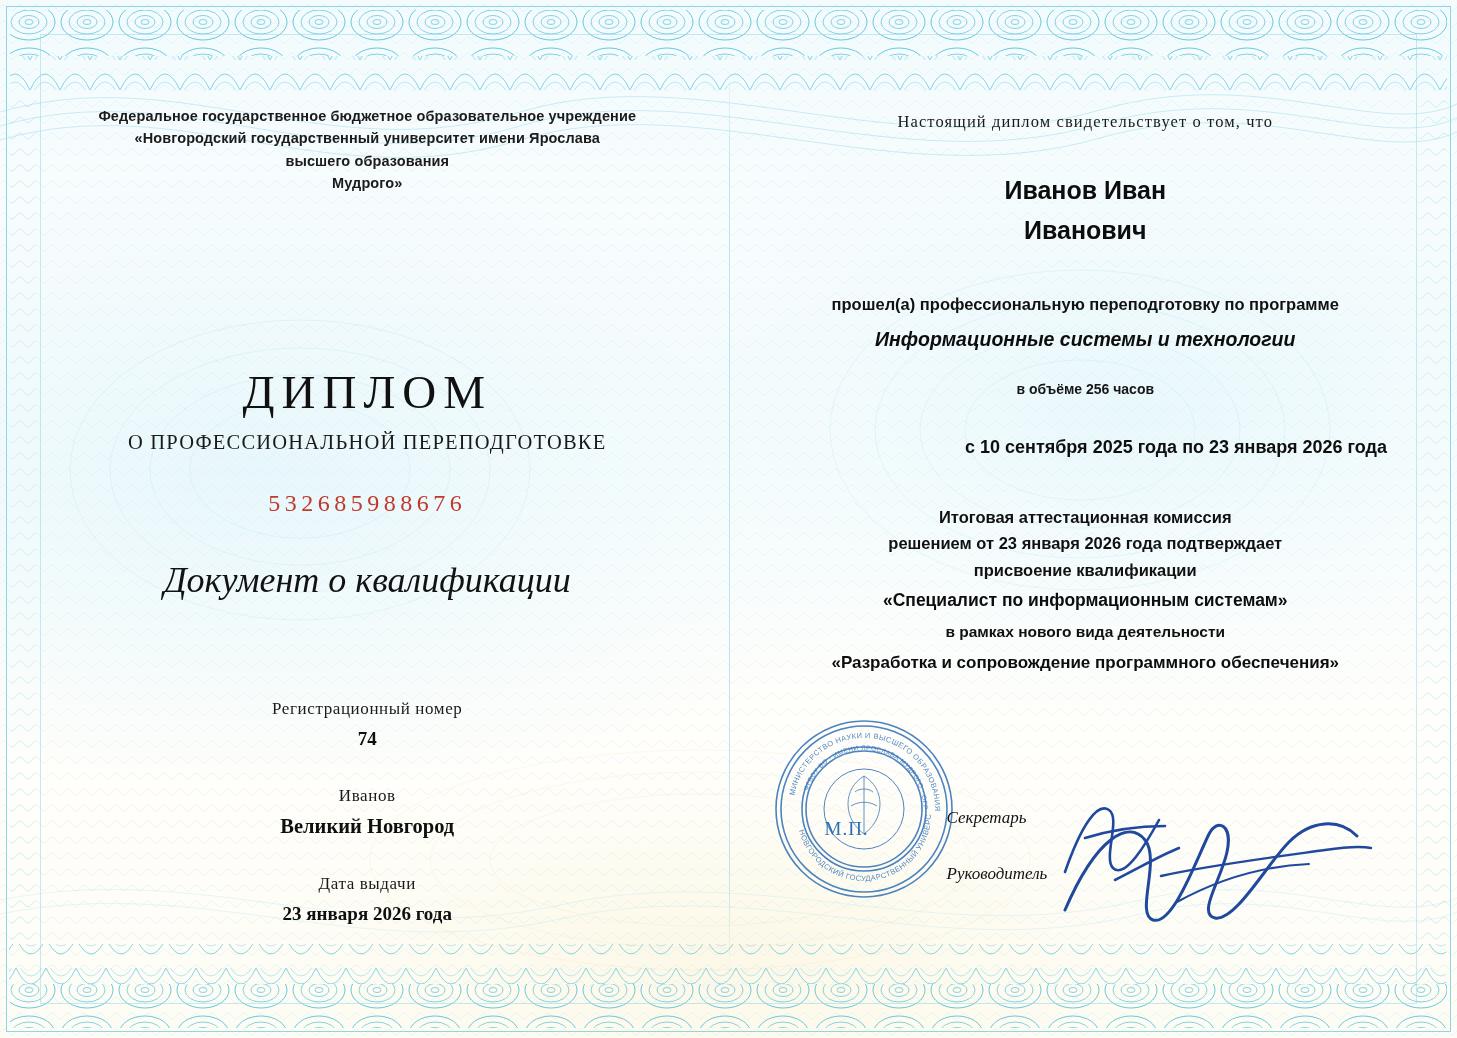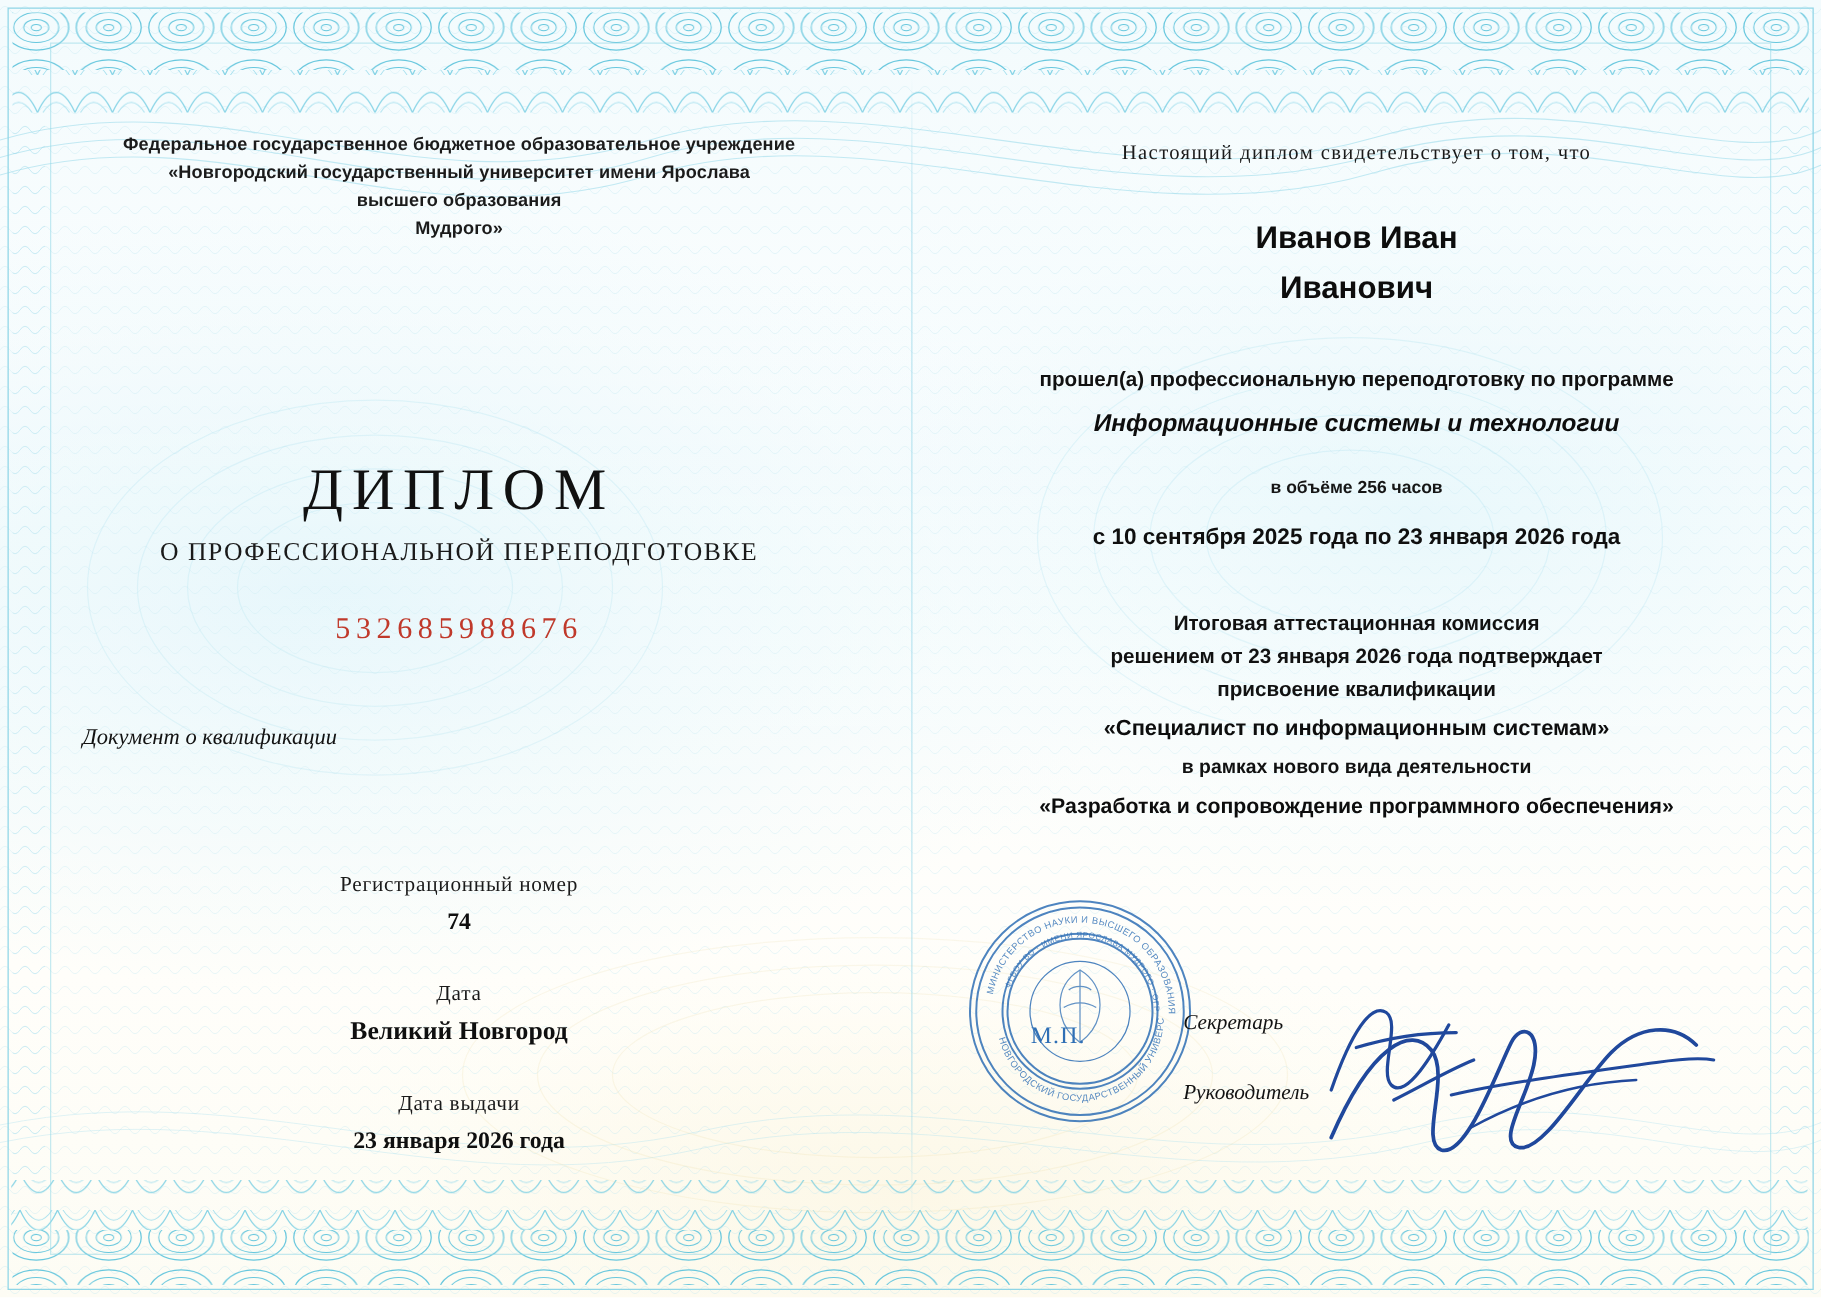--- a/index.html
+++ b/index.html
@@ -85,24 +85,25 @@
   }
   .serial {
     margin-top: 36px;
     text-align: center;
     font-family: "Liberation Serif", serif;
     font-size: 24px;
     letter-spacing: 4.5px;
     color: #c0392b;
   }
   .doc-kind {
-    margin-top: 62px;
+    margin-top: 42px;
+    text-align: center;
     font-family: "Liberation Serif", serif;
     font-style: italic;
-    font-size: 18px;
+    font-size: 36px;
     color: #121212;
   }
 
   .reg-block { margin-top: 98px; text-align: center; }
   .field-label {
     font-family: "Liberation Serif", serif;
     font-size: 17px;
     color: #1a1a1a;
     letter-spacing: 0.6px;
   }
@@ -151,22 +152,22 @@
     color: #0d0d0d;
   }
   .volume {
     margin-top: 30px;
     text-align: center;
     font-size: 14px;
     font-weight: bold;
     color: #161616;
   }
   .period {
-    margin-top: 22px;
-    text-align: center;
+    margin-top: 40px;
+    text-align: right;
     font-size: 18px;
     font-weight: bold;
     color: #0f0f0f;
   }
 
   .commission {
     margin-top: 46px;
     text-align: center;
     font-size: 16.5px;
     font-weight: bold;
@@ -331,21 +332,21 @@
       <div class="serial">532685988676</div>
 
       <div class="doc-kind">Документ о квалификации</div>
 
       <div class="reg-block">
         <div class="field-label">Регистрационный номер</div>
         <div class="field-value">74</div>
       </div>
 
       <div class="city-block">
-        <div class="field-label">Дата</div>
+        <div class="field-label">Иванов</div>
         <div class="field-value city-value">Великий Новгород</div>
       </div>
 
       <div class="date-block">
         <div class="field-label">Дата выдачи</div>
         <div class="field-value">23 января 2026 года</div>
       </div>
 
     </div>
 

